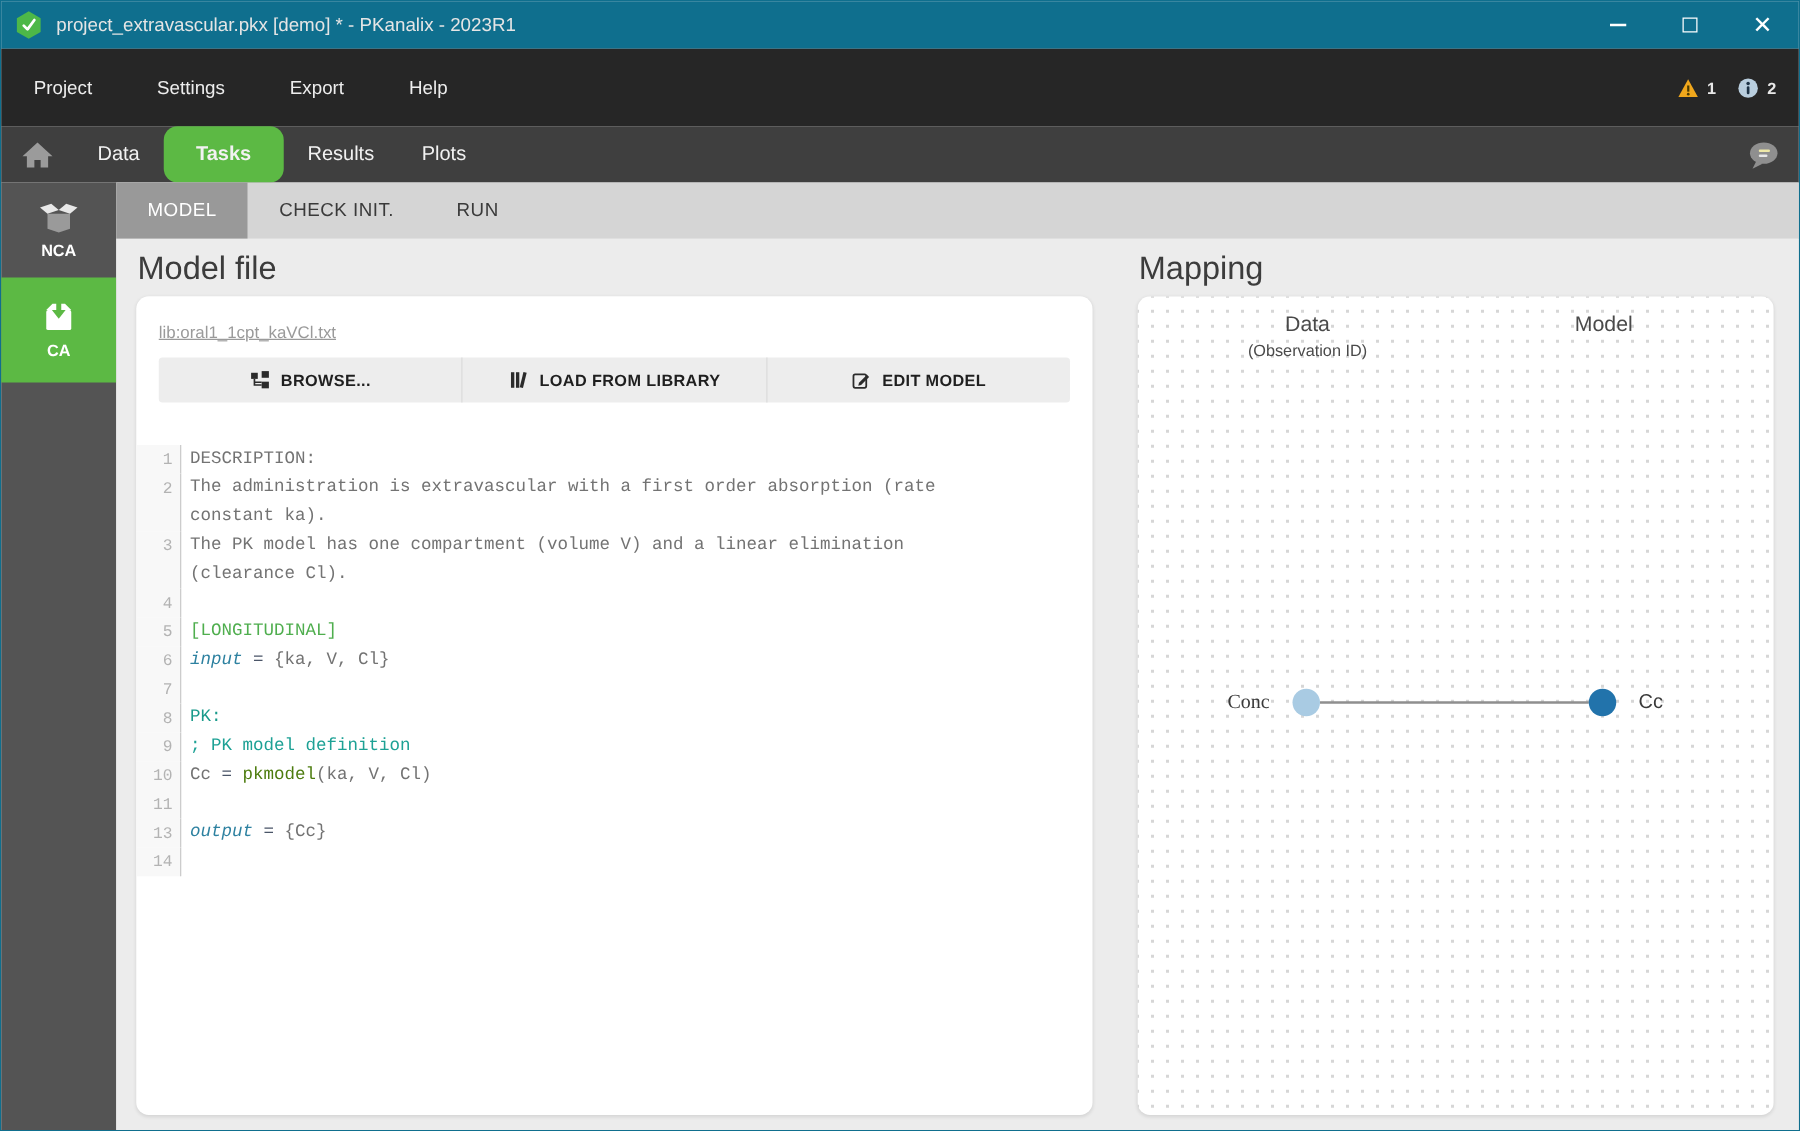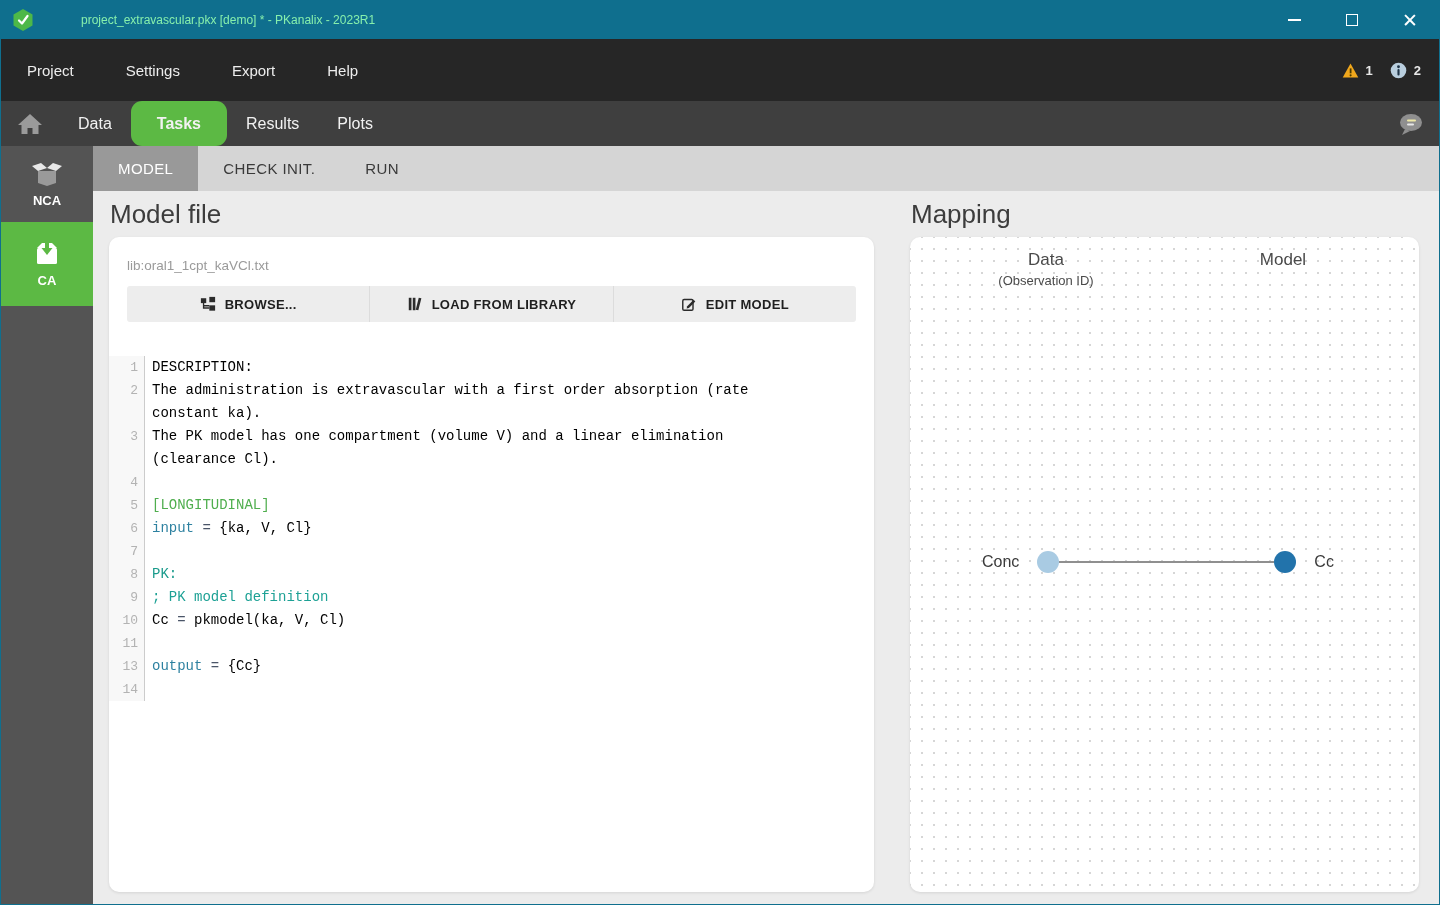--- a/index.html
+++ b/index.html
@@ -5,21 +5,21 @@
   * { margin:0; padding:0; box-sizing:border-box; }
   html,body { width:1440px; height:905px; overflow:hidden; background:#ececec;
               font-family:"Liberation Sans", sans-serif; }
   .window { width:1440px; height:905px; display:flex; flex-direction:column;
             border:1px solid #0f6f8e; background:#ececec; }
 
   
   .titlebar { height:38px; background:#0f6f8e; display:flex; align-items:center;
               flex-shrink:0; padding-left:10px; }
   .app-icon { width:24px; height:24px; display:inline-flex; margin-right:10px; }
-  .win-title { color:#86efac; font-size:12px;margin-left:36px; }
+  .win-title { color:#e5e5e5; font-size:15px; }
   .win-controls { margin-left:auto; display:flex; height:100%; }
   .wc { width:58px; height:100%; display:flex; align-items:center; justify-content:center;
         color:#fff; cursor:pointer; }
   .min-glyph { width:13px; height:1.5px; background:#fff; display:inline-block; }
   .max-glyph { width:12px; height:12px; border:1.5px solid #fff; display:inline-block; }
   .close-glyph { font-size:19px; line-height:1; font-weight:300; }
 
   
   .menubar { height:62px; background:#262626; display:flex; align-items:center;
              flex-shrink:0; padding:0 18px 0 6px; }
@@ -53,57 +53,57 @@
 
   .main { flex:1; display:flex; padding:0 20px 0 16px; gap:36px; min-height:0; background:#ececec; }
   .col { display:flex; flex-direction:column; min-height:0; }
   .col-model { width:765px; flex-shrink:0; }
   .col-mapping { flex:1; }
   .col-title { font-size:26px; color:#3c3c3c; margin:8px 0 7px 1px; }
   .card { background:#fff; border-radius:10px; box-shadow:0 1px 3px rgba(0,0,0,.10);
           flex:1; margin-bottom:12px; min-height:0; }
 
   
-  .lib-label { color:#9a9a9a; font-size:13.5px; padding:21px 18px 13px; }
+  .lib-label { color:#9a9a9a; font-size:13.5px; padding:21px 18px 13px;text-decoration:underline; }
   .btn-row { margin:0 18px; height:36px; background:#ededed; border-radius:3px;
              display:flex; align-items:stretch; }
   .mbtn { flex:1; display:flex; align-items:center; justify-content:center; gap:9px;
           font-size:13px; font-weight:bold; color:#1f1f1f; letter-spacing:.3px; cursor:pointer; }
   .mbtn + .mbtn { border-left:1px solid #dcdcdc; }
   .mbtn svg { width:16px; height:16px; }
 
   
   .editor { margin-top:34px; font-family:"Liberation Mono", monospace; font-size:14px; }
   .code-row { display:flex; align-items:stretch; line-height:23px; }
   .gutter { width:36px; flex-shrink:0; text-align:right; padding-right:6px;
             color:#b3b3b3; background:#f8f8f8; border-right:1px solid #cccccc;
             font-size:13px; }
   .code-content { white-space:pre-wrap; word-break:normal; overflow-wrap:break-word;
                   max-width:664px; padding-left:7px; color:#374868; }
-  .tok-text    { color:#000000;margin-top:40px; }
+  .tok-text    { color:#737373;margin-top:40px; }
   .tok-section { color:#4fae4e; }
   .tok-block   { color:#199a8b; }
-  .tok-kw      { color:#2d81a0; }
+  .tok-kw      { color:#2d81a0;font-style:italic; }
   .tok-comment { color:#1da195; }
-  .tok-fn      { color:#000000; }
+  .tok-fn      { color:#4d7c0f; }
   .tok-op      { color:#4a5568; }
 
   
   .mapping-card { position:relative;
     background-image:radial-gradient(circle, #d6d6d6 1.3px, transparent 1.5px);
     background-size:12px 12px; background-position:6px 6px; background-color:#fff; }
   .map-header { position:absolute; top:13px; transform:translateX(-50%);
                 text-align:center; color:#4a4a4a; }
   .map-header .h1 { font-size:17px; }
   .map-header .h2 { font-size:13px; margin-top:3px; }
   .map-header-data  { left:136px; }
   .map-header-model { left:373px; }
   .map-row { position:absolute; top:314px; left:72px; display:flex; align-items:center; }
   .map-label { font-size:16px; color:#3a3a3a; }
-  .map-label.src { margin-right:18px; }
+  .map-label.src { margin-right:18px;font-family:Liberation Serif, serif; }
   .map-label.dst { margin-left:18px; }
   .dot { width:22px; height:22px; border-radius:50%; cursor:pointer; flex-shrink:0; }
   .dot.src { background:#a9cbe3; }
   .dot.dst { background:#2273ab; }
   .map-line { width:215px; height:2px; background:#8f8f8f; }
 </style>
 </head>
 <body>
 
 <div class="window">

